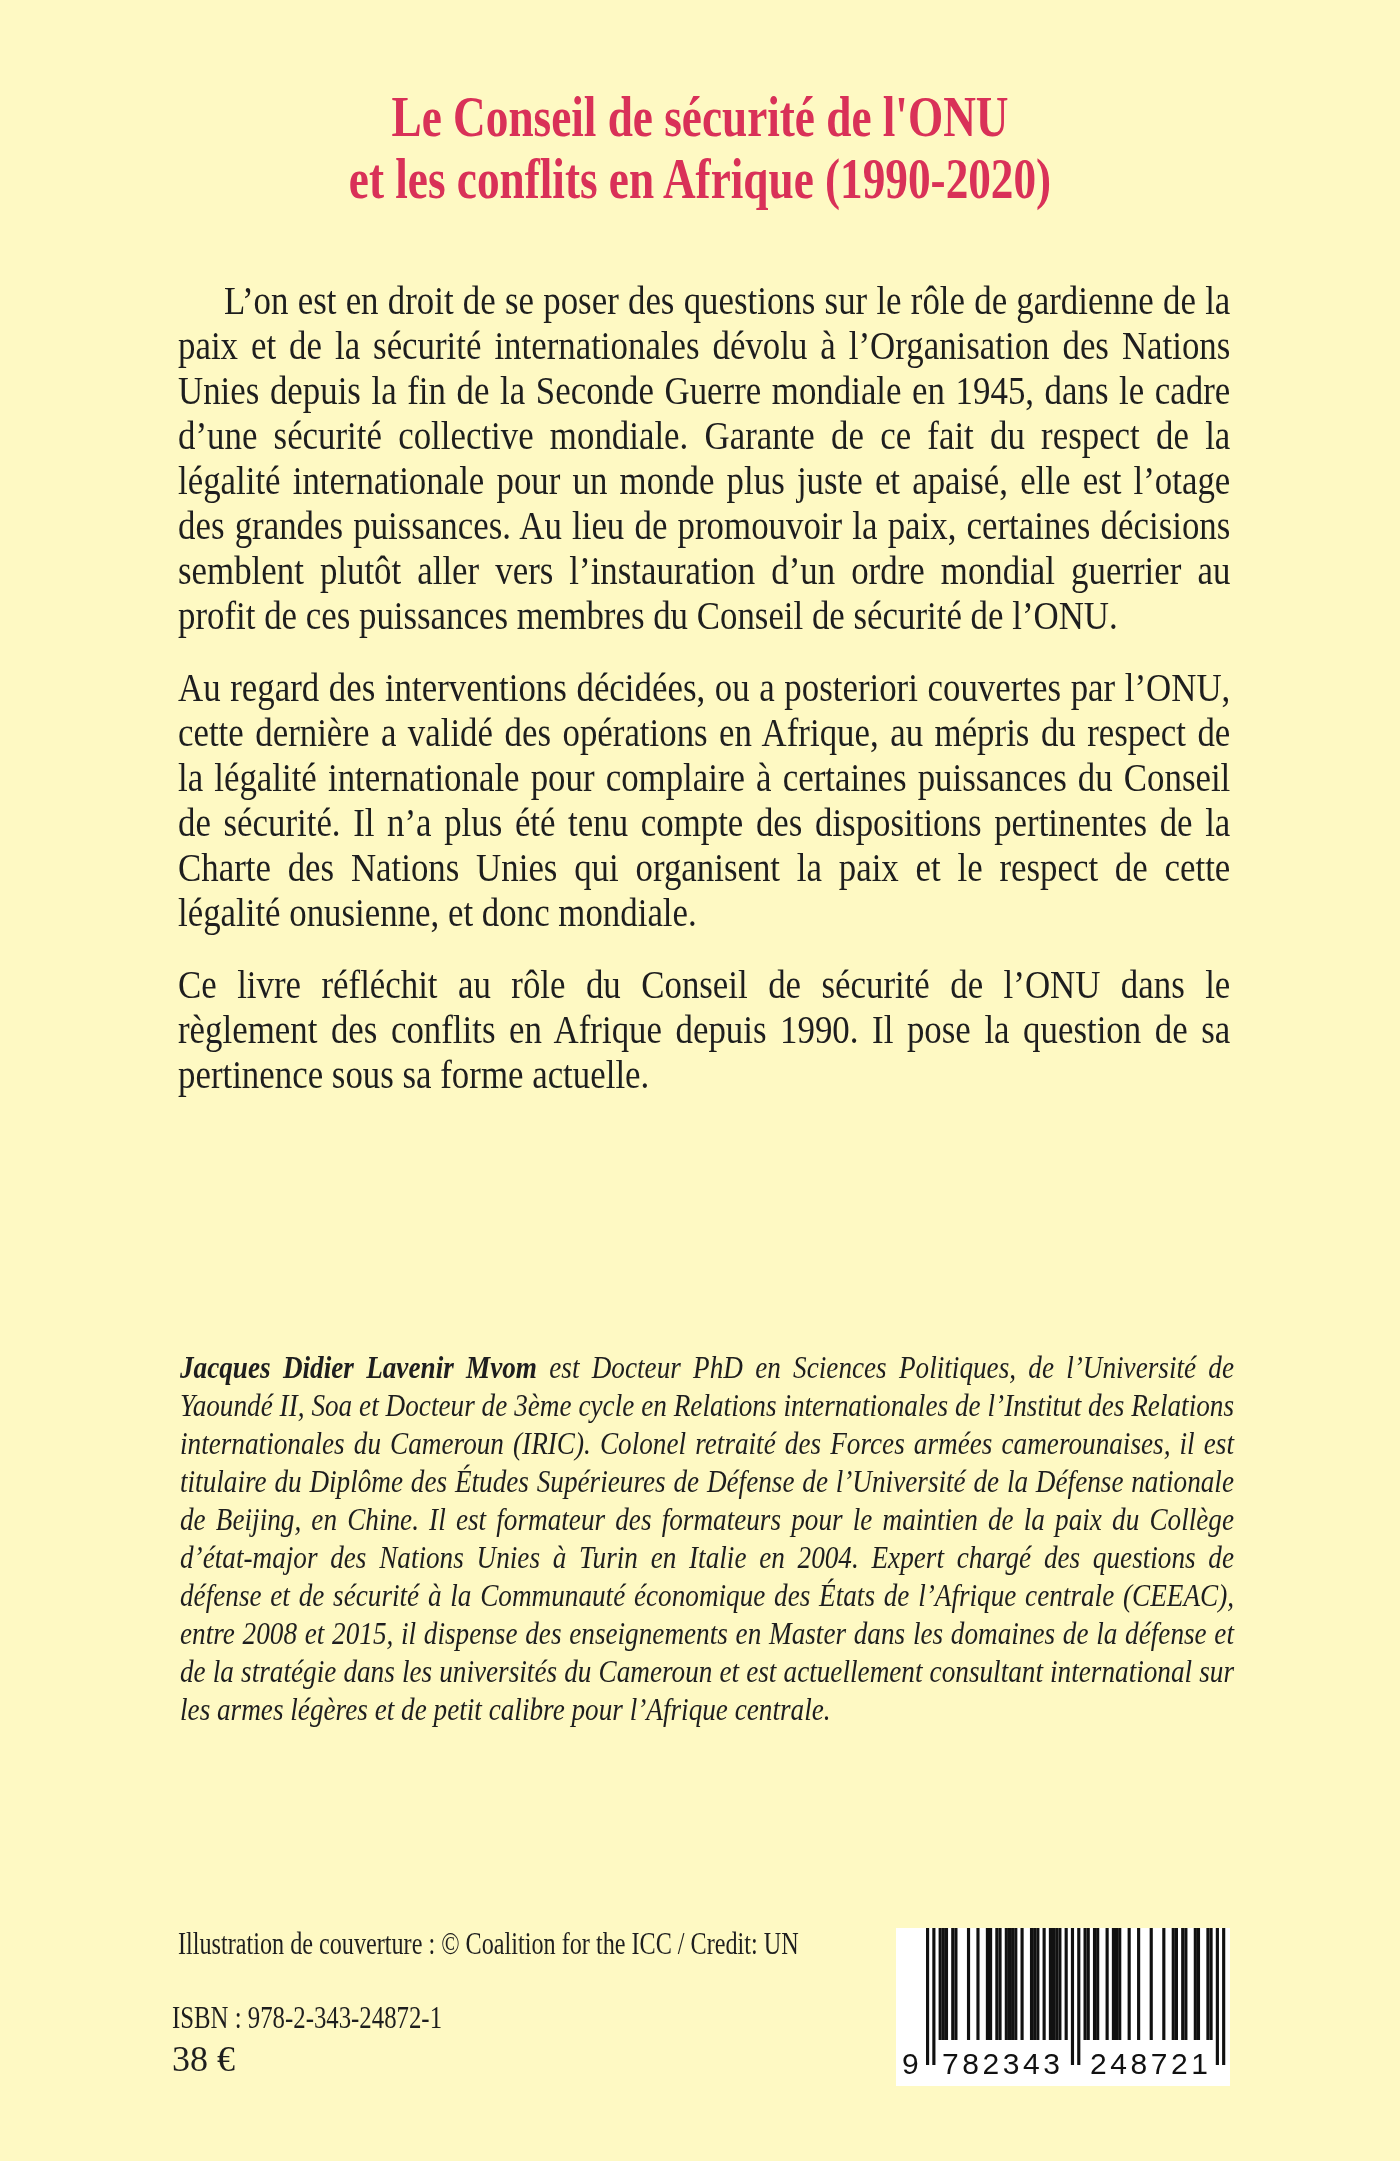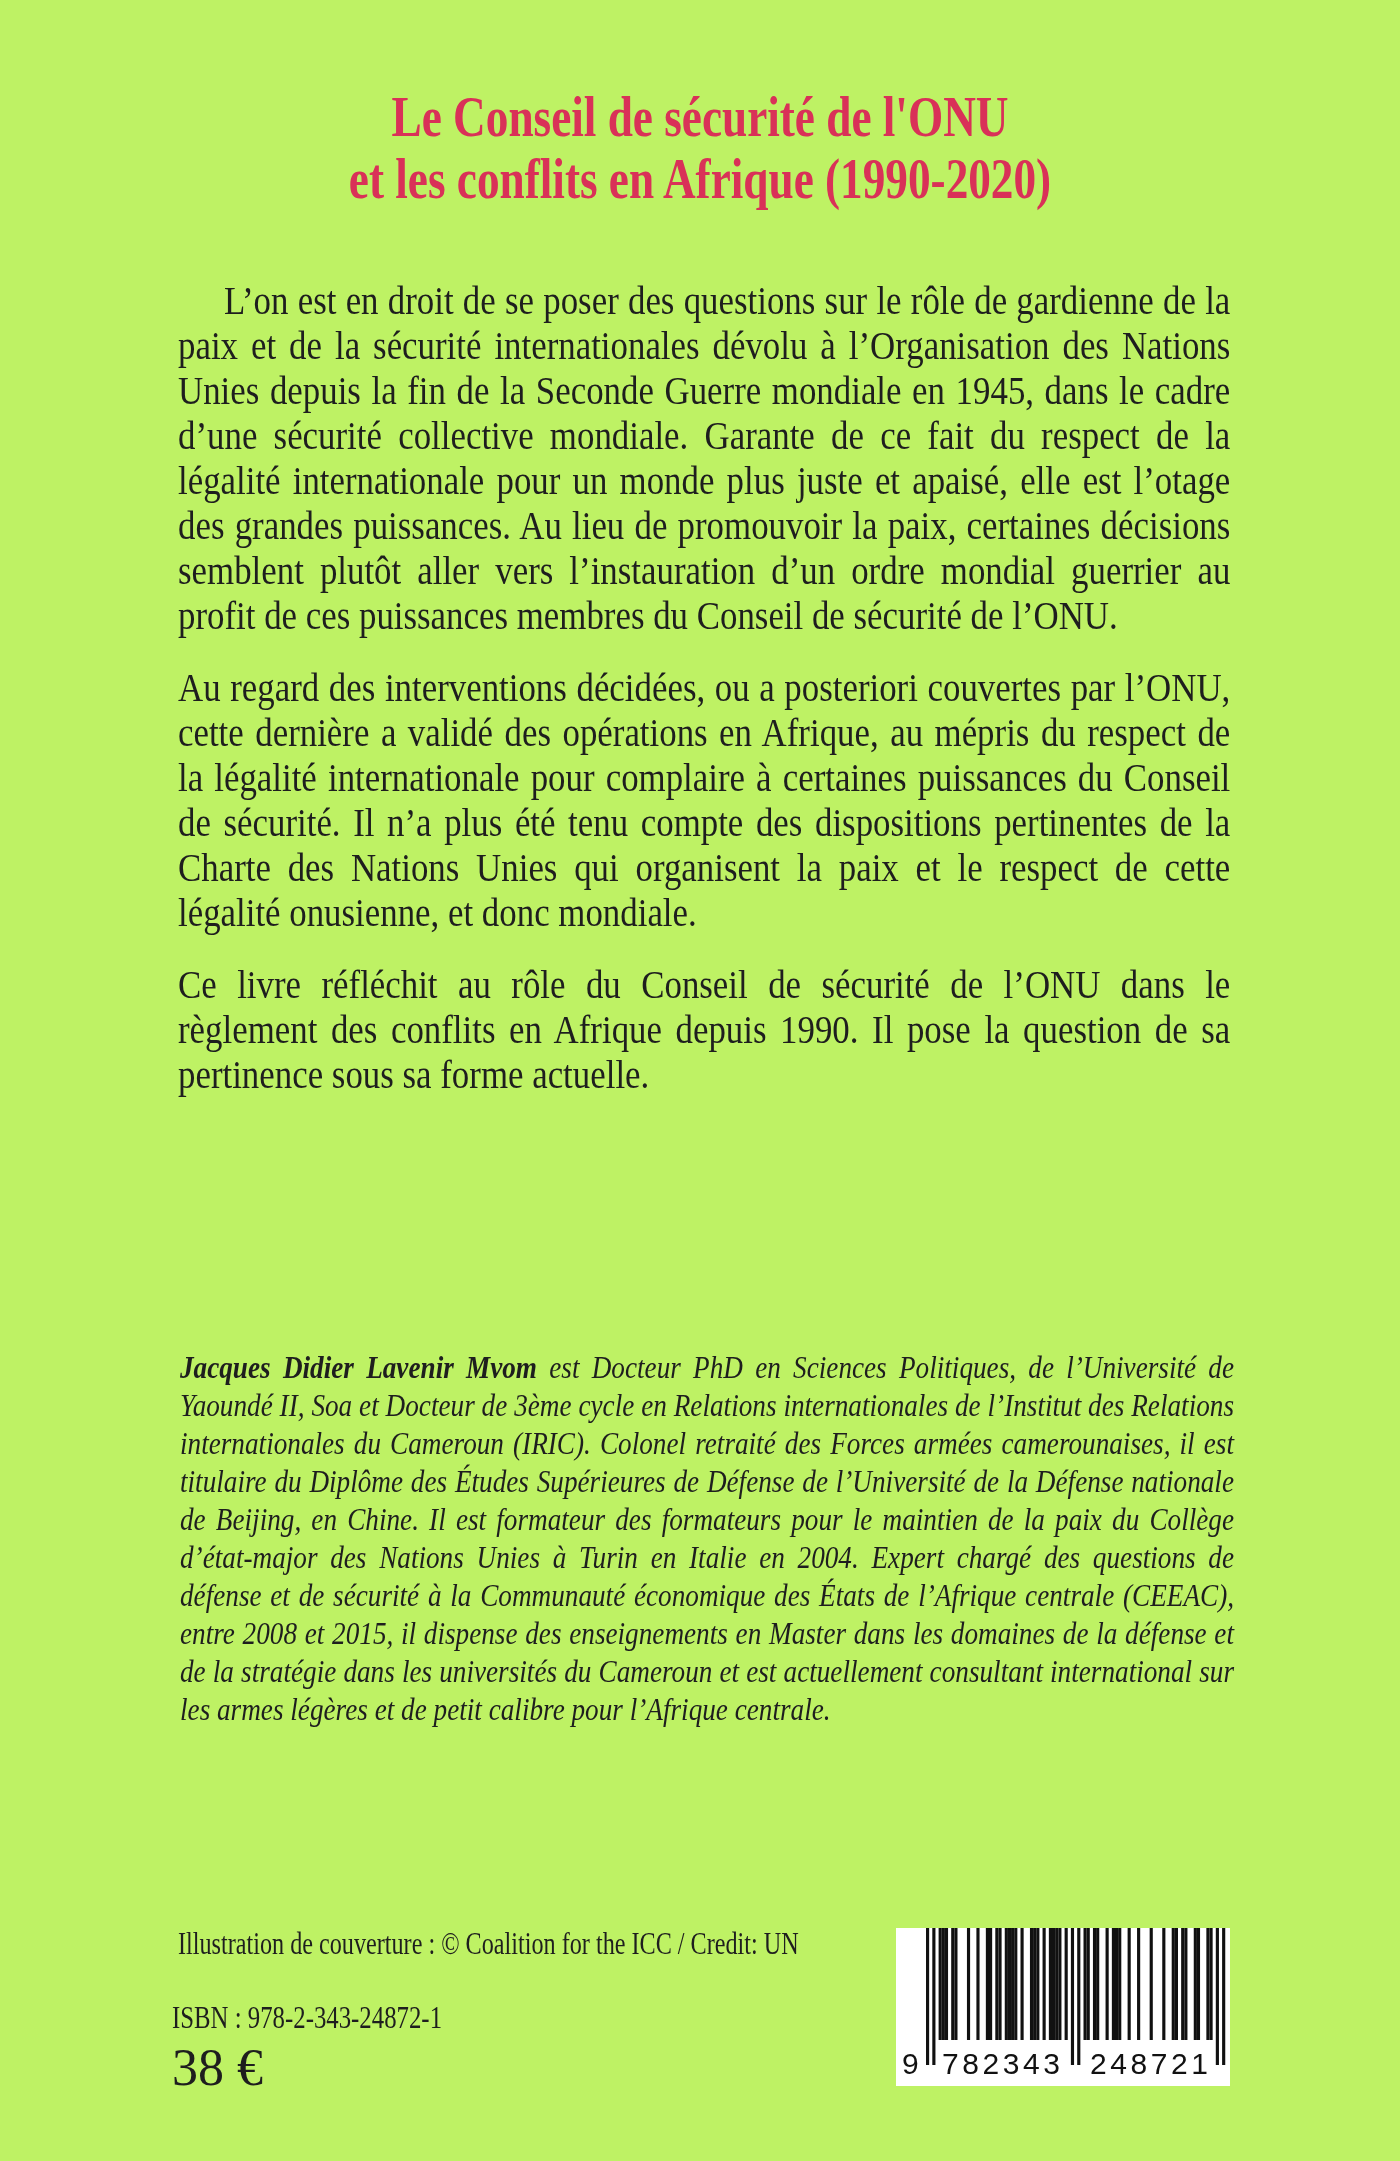--- a/index.html
+++ b/index.html
@@ -4,21 +4,21 @@
 <style>
   html, body { margin: 0; padding: 0; }
   body {
     width: 1400px; height: 2161px;
     background: #ffffff;
     position: relative;
     font-family: "Liberation Serif", serif;
     color: #1e1e1e;
     overflow: hidden;
   }
-  .page { position: absolute; inset: 0; background: #bef264; }
+  .page { position: absolute; inset: 0; background: #fef9c3; }
 
   .title-block {
     position: absolute;
     top: 86px; left: 0; width: 100%;
     text-align: center;
     font-weight: bold;
     font-size: 58px;
     line-height: 62px;
     transform: scaleX(0.78);
     transform-origin: 50% 0;
@@ -63,21 +63,21 @@
     position: absolute;
     left: 172px; top: 2000px;
     font-size: 31px;
     white-space: nowrap;
     transform: scaleX(0.8);
     transform-origin: 0 0;
   }
   .price {
     position: absolute;
     left: 172px; top: 2038px;
-    font-size: 52px;
+    font-size: 36px;
     white-space: nowrap;
   }
 
   .barcode-wrap {
     position: absolute;
     left: 896px; top: 1928px;
     width: 334px; height: 158px;
     background: #ffffff;
   }
 </style>

